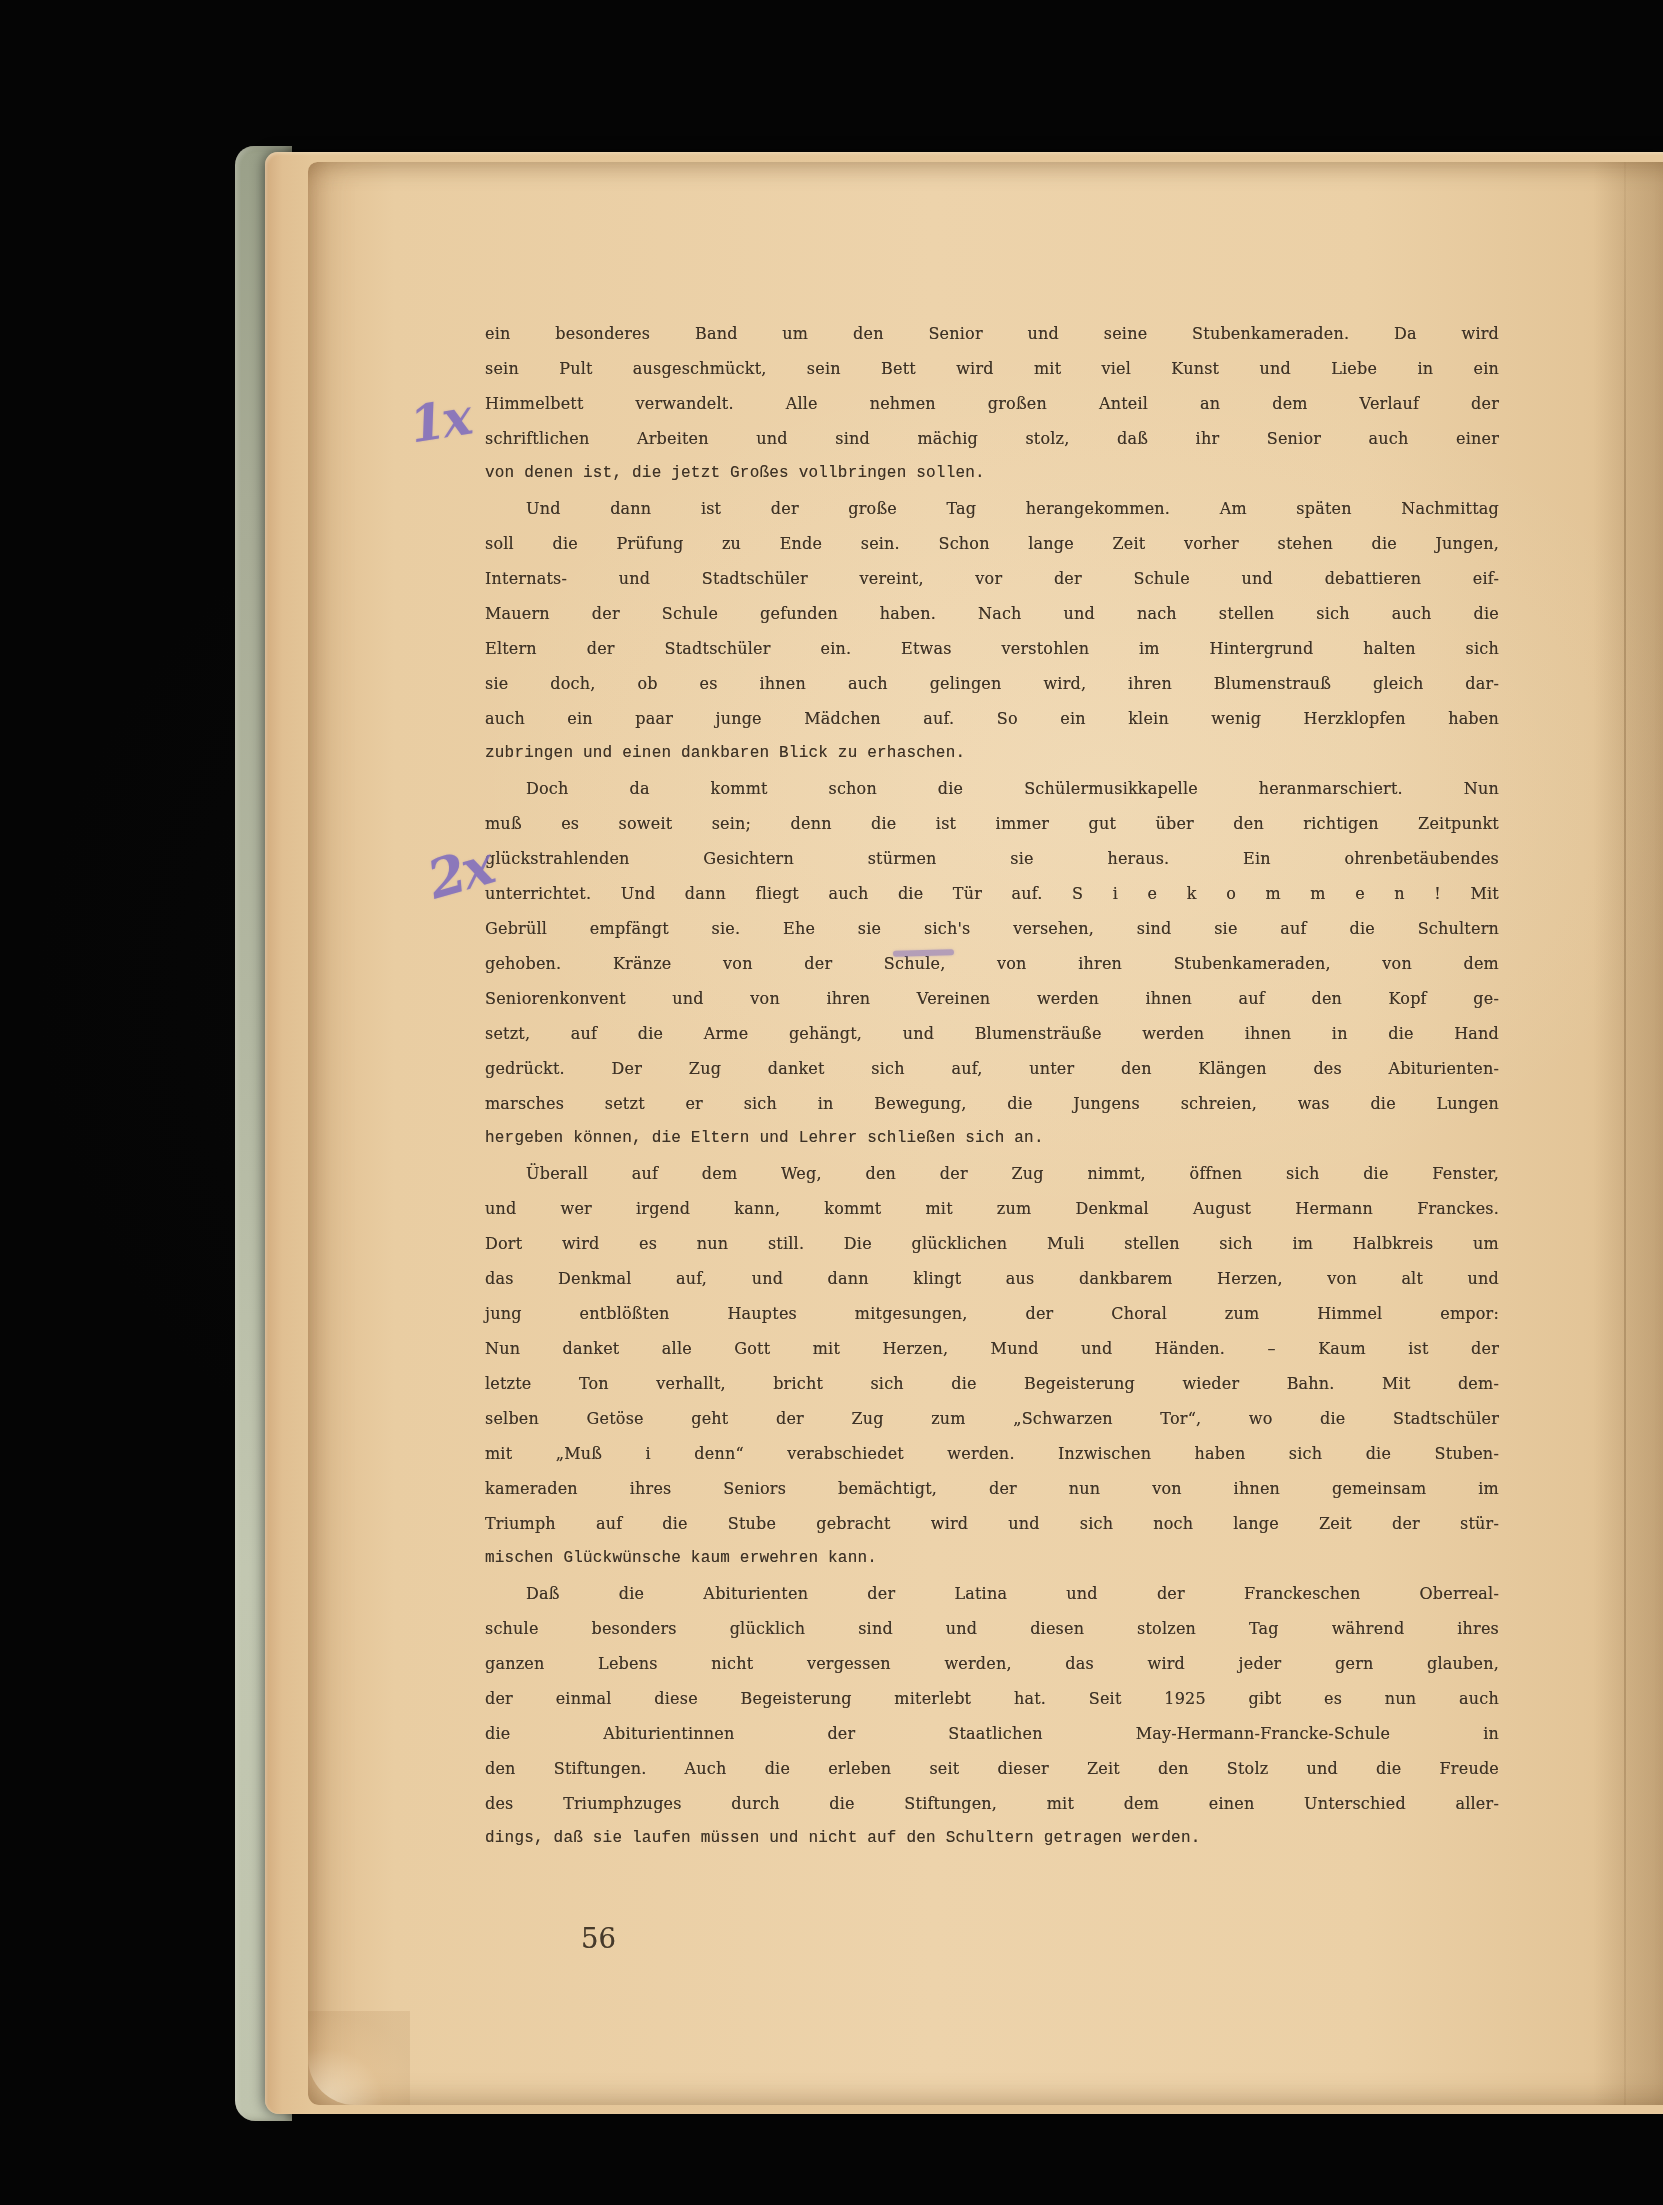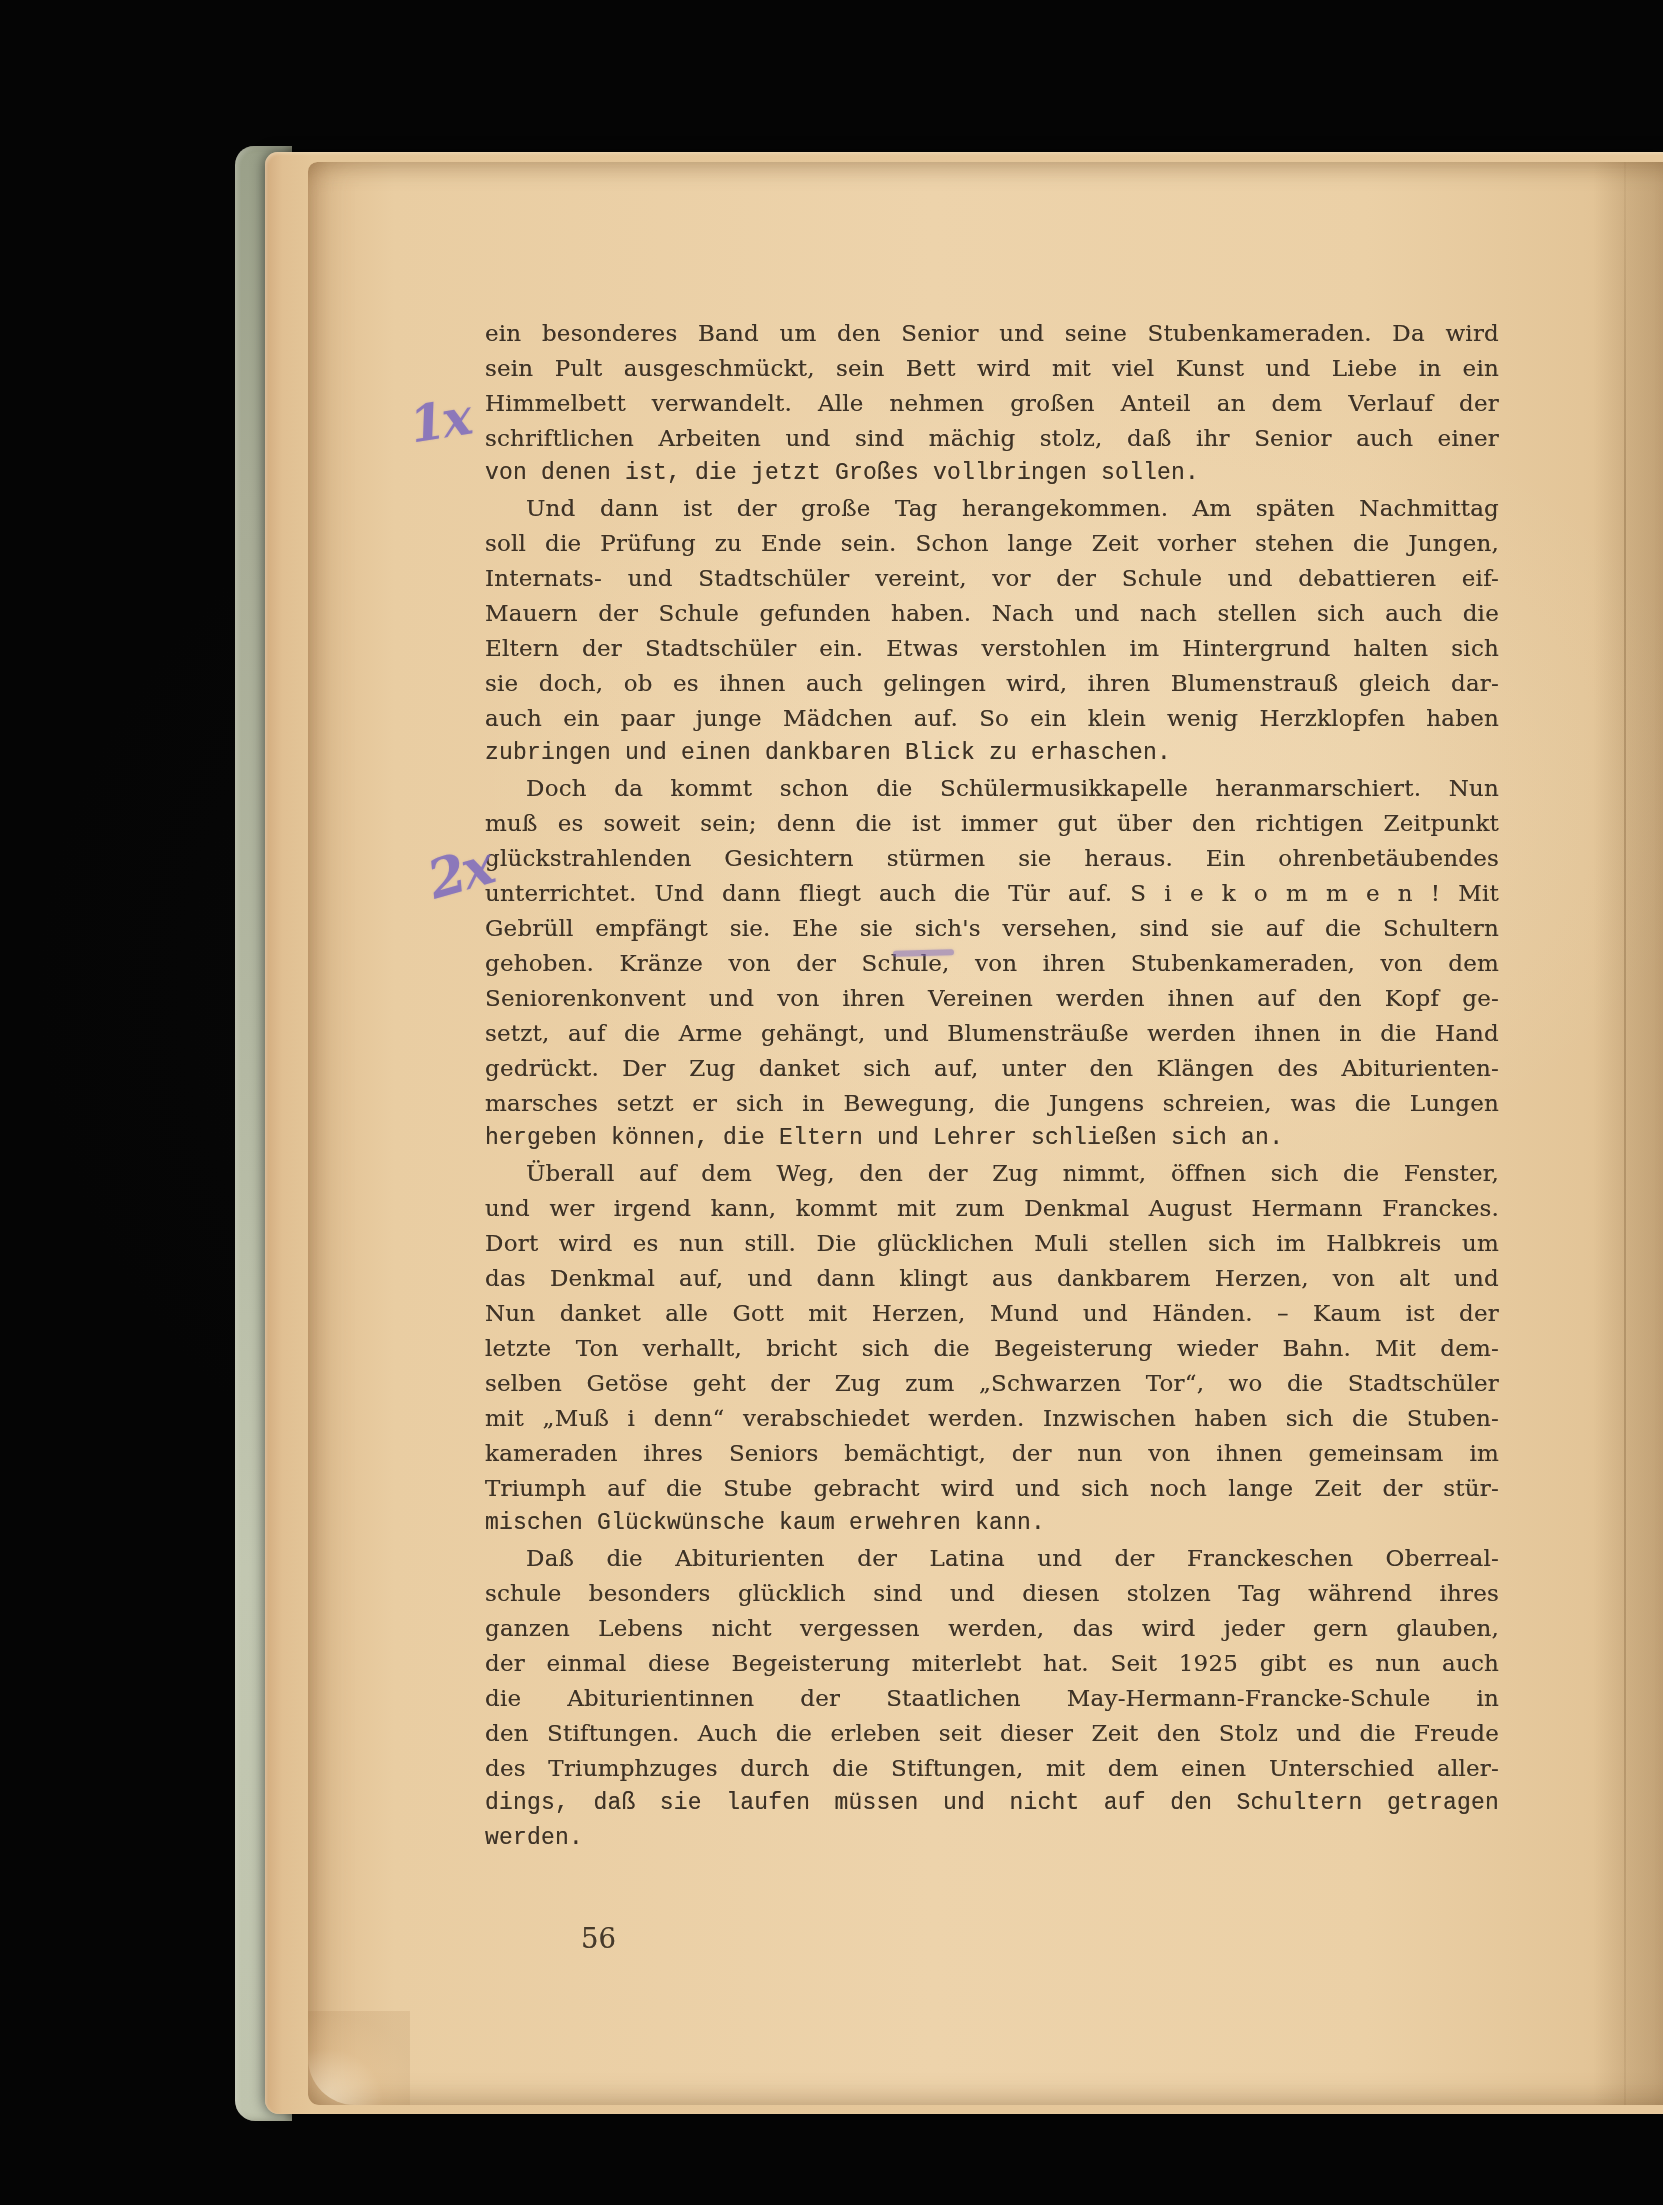--- a/index.html
+++ b/index.html
@@ -29,21 +29,21 @@
   
   .gutter{position:absolute;right:0;top:0;bottom:0;width:71px;
         background:linear-gradient(90deg, rgba(110,78,40,0) 0%, rgba(110,78,40,.14) 45%, rgba(95,65,32,.22) 100%);}
   .crease{position:absolute;right:38px;top:0;bottom:0;width:2.4px;
         background:linear-gradient(180deg, rgba(100,68,32,.05) 0%, rgba(100,68,32,.28) 18%, rgba(100,68,32,.25) 80%, rgba(100,68,32,.08) 100%);}
   .corner-curl{position:absolute;left:0;bottom:0;width:102px;height:94px;
         border-radius:0 0 0 47px;
         background:radial-gradient(94px 86px at 18% 95%, rgba(255,244,220,.55), rgba(210,170,120,.25) 60%, rgba(160,115,65,.15) 100%);}
   
   .textblock{position:absolute;left:177px;top:154px;width:1014px;color:#3d3226;
-        font-size:23px;line-height:35px;letter-spacing:0.2px;
+        font-size:16px;line-height:35px;letter-spacing:0.2px;
         text-shadow:0 0 0.5px rgba(60,48,35,.55);}
   .para{margin:0;}
   .para.indent .line:first-child{text-indent:41px;}
   .line{text-align:justify;text-align-last:justify;white-space:normal;}
   .line.last{text-align-last:left;font-family:Liberation Mono, monospace;}
   .pagenum{position:absolute;left:273px;top:1760px;font-size:27.5px;color:#463a2b;
         text-shadow:0 0 0.5px rgba(60,48,35,.5);}
   
   .mark{position:absolute;font-style:italic;font-weight:bold;
         color:rgba(129,110,188,.85);letter-spacing:-2.4px;
@@ -93,20 +93,21 @@
           <div class="line">setzt, auf die Arme gehängt, und Blumensträuße werden ihnen in die Hand</div>
           <div class="line">gedrückt. Der Zug danket sich auf, unter den Klängen des Abiturienten-</div>
           <div class="line">marsches setzt er sich in Bewegung, die Jungens schreien, was die Lungen</div>
           <div class="line last">hergeben können, die Eltern und Lehrer schließen sich an.</div>
         </div>
         <div class="para indent">
           <div class="line">Überall auf dem Weg, den der Zug nimmt, öffnen sich die Fenster,</div>
           <div class="line">und wer irgend kann, kommt mit zum Denkmal August Hermann Franckes.</div>
           <div class="line">Dort wird es nun still. Die glücklichen Muli stellen sich im Halbkreis um</div>
           <div class="line">das Denkmal auf, und dann klingt aus dankbarem Herzen, von alt und</div>
+          <div class="line">jung entblößten Hauptes mitgesungen, der Choral zum Himmel empor:</div>
           <div class="line">Nun danket alle Gott mit Herzen, Mund und Händen. – Kaum ist der</div>
           <div class="line">letzte Ton verhallt, bricht sich die Begeisterung wieder Bahn. Mit dem-</div>
           <div class="line">selben Getöse geht der Zug zum „Schwarzen Tor“, wo die Stadtschüler</div>
           <div class="line">mit „Muß i denn“ verabschiedet werden. Inzwischen haben sich die Stuben-</div>
           <div class="line">kameraden ihres Seniors bemächtigt, der nun von ihnen gemeinsam im</div>
           <div class="line">Triumph auf die Stube gebracht wird und sich noch lange Zeit der stür-</div>
           <div class="line last">mischen Glückwünsche kaum erwehren kann.</div>
         </div>
         <div class="para indent">
           <div class="line">Daß die Abiturienten der Latina und der Franckeschen Oberreal-</div>

